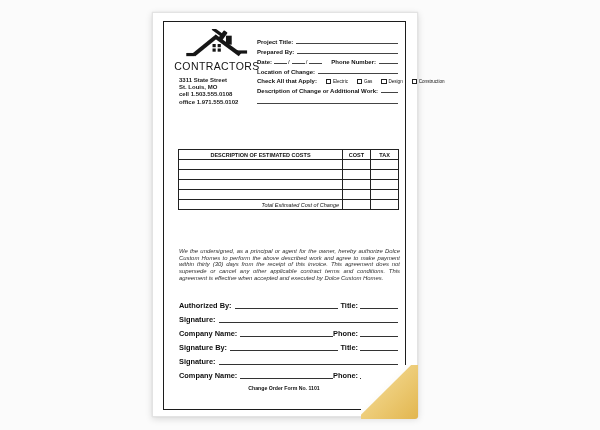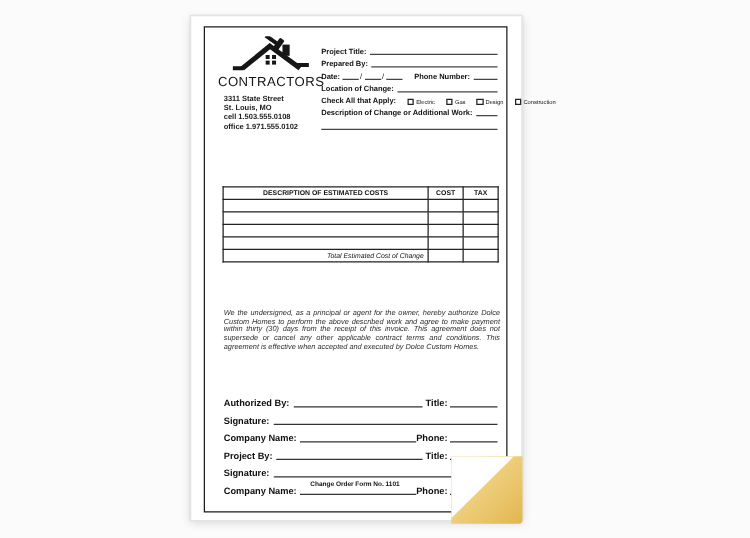--- a/index.html
+++ b/index.html
@@ -38,21 +38,21 @@
   .cost-table{position:absolute;left:25px;top:136px;width:221px;border-collapse:collapse;}
   .cost-table th,.cost-table td{border:1px solid #222;padding:0;height:9px;}
   .cost-table th{font-size:5.5px;font-weight:700;text-align:center;color:#111;}
   .col-cost{width:27px;}.col-tax{width:27px;}
   .total-cell{font-size:5.5px;font-style:italic;text-align:right;padding-right:3px !important;color:#111;}
   
   .agree-head{position:absolute;left:26px;top:224px;display:flex;align-items:center;font-size:7.6px;font-weight:700;color:#111;}
   .cb-lg{width:5.5px;height:5.5px;border:1px solid #222;display:inline-block;margin-right:4px;flex:none;}
   .agree-body{position:absolute;left:26px;top:235px;width:221px;font-size:5.9px;font-style:italic;line-height:6.7px;text-align:justify;color:#2e2e2e;}
   
-  .sig-block{position:absolute;left:26px;top:300px;right:19px;}
+  .sig-block{position:absolute;left:26px;top:283px;right:19px;}
   .sig-row{display:flex;align-items:flex-end;height:14px;font-size:7.4px;font-weight:700;color:#101010;white-space:nowrap;}
   .sig-row .bl{border-bottom:1px solid #333;margin-bottom:1px;}
   .bl-short{width:38px;flex:none;border-bottom:1px solid #333;margin:0 0 1px 2px;}
   .sig-lbl2{margin-left:2px;}
   .form-no{position:absolute;left:26px;top:372px;width:210px;text-align:center;font-size:5.2px;font-weight:700;color:#111;}
   
   .corner-fold{position:absolute;right:-1px;bottom:-3px;width:57px;height:54px;z-index:5;}
   .fold-yellow{
     position:absolute;inset:0;
     background:linear-gradient(135deg,#f4dd9c 10%,#ecca74 55%,#e2b64f 100%);
@@ -197,21 +197,21 @@
       <span>Signature:</span>
       <span class="bl"></span>
     </div>
     <div class="sig-row">
       <span>Company Name:</span>
       <span class="bl"></span>
       <span>Phone:</span>
       <span class="bl-short"></span>
     </div>
     <div class="sig-row">
-      <span>Project By:</span>
+      <span>Signature By:</span>
       <span class="bl"></span>
       <span class="sig-lbl2">Title:</span>
       <span class="bl-short"></span>
     </div>
     <div class="sig-row">
       <span>Signature:</span>
       <span class="bl"></span>
     </div>
     <div class="sig-row">
       <span>Company Name:</span>

